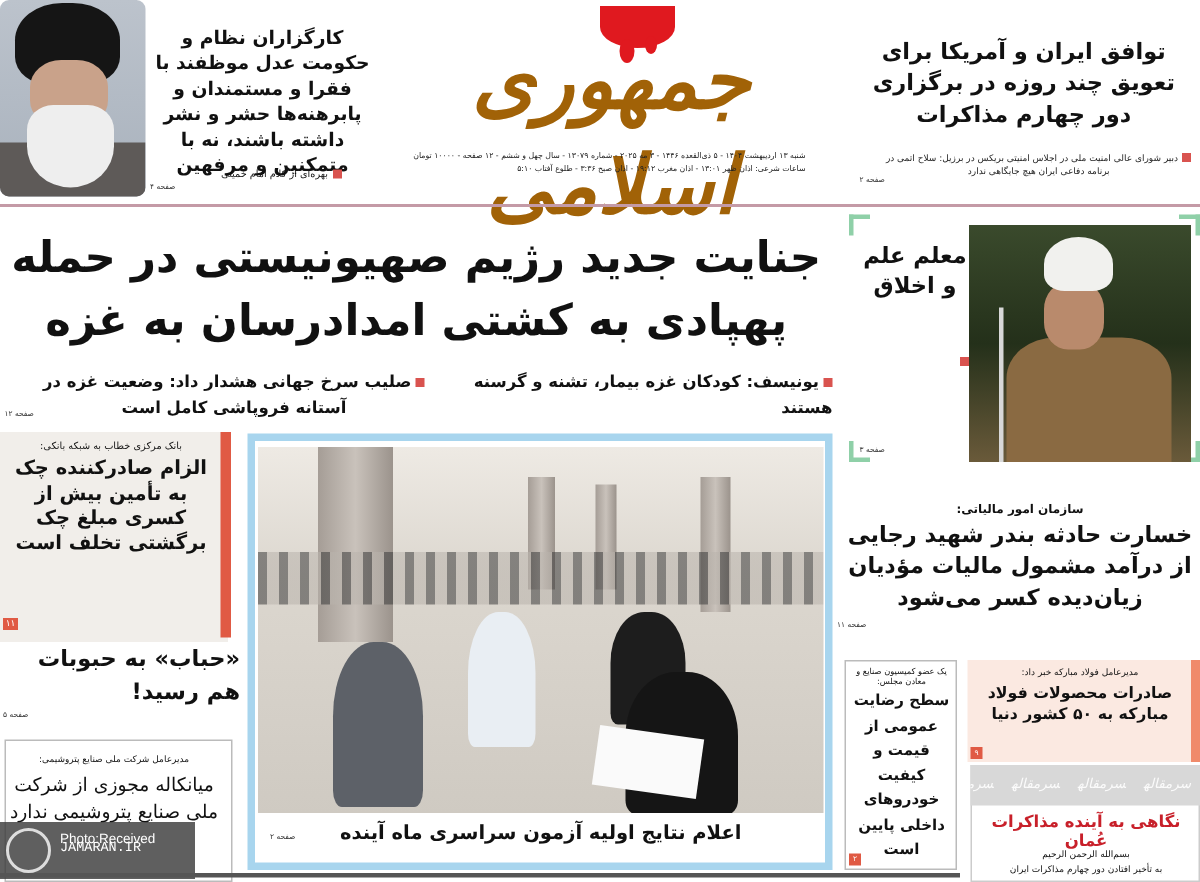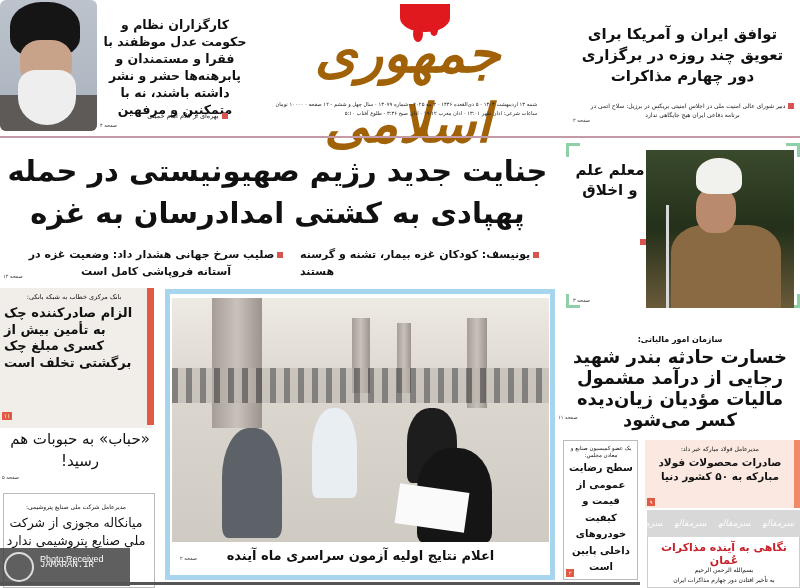--- a/index.html
+++ b/index.html
@@ -30,49 +30,49 @@
   #dateline{left:265px;top:100px;width:272px;font-size:5.2px;line-height:9px;text-align:right;color:#222}
 
   #top-right-head{left:570px;top:24px;width:225px;font-size:15px;line-height:21px;font-weight:bold;text-align:center}
   #top-right-sub{left:590px;top:101px;width:205px;font-size:6px;line-height:9px;text-align:center;color:#222}
   #top-right-pg{left:573px;top:117px}
 
   #rule-top{left:0;top:136px;width:800px;height:2px;background:#c49aa6}
 
   
   #main-headline{left:0;top:150px;width:555px;font-size:29px;line-height:42px;font-weight:900;text-align:center;letter-spacing:-0.5px}
-  #main-sub-1{left:300px;top:246px;width:255px;font-size:11px;line-height:17px;font-weight:bold;text-align:left}
+  #main-sub-1{left:300px;top:246px;width:255px;font-size:11px;line-height:17px;font-weight:bold;text-align:right}
   #main-sub-2{left:25px;top:246px;width:262px;font-size:11px;line-height:17px;font-weight:bold;text-align:center}
   #main-pg{left:3px;top:273px}
 
   
   #motahari-box{left:566px;top:143px;width:234px;height:165px}
   .corner{position:absolute;width:14px;height:14px;border-color:#8fd0a8;border-style:solid}
   #motahari-photo{left:646px;top:150px;width:148px;height:158px;overflow:hidden;
     background:linear-gradient(180deg,#3a4a2c 0%,#24301a 50%,#6a5a3a 100%)}
   #motahari-photo .turban{position:absolute;left:50px;top:8px;width:46px;height:36px;background:#f1f1ee;border-radius:50% 50% 30% 30%}
   #motahari-photo .face{position:absolute;left:50px;top:38px;width:40px;height:45px;background:#b98a6c;border-radius:40%}
   #motahari-photo .robe{position:absolute;left:25px;top:75px;width:110px;height:90px;background:#8a6a42;border-radius:30% 30% 0 0}
   #motahari-photo .mic{position:absolute;left:20px;top:55px;width:3px;height:105px;background:#d8d8d8}
   #motahari-title{left:575px;top:160px;width:70px;font-size:15px;line-height:20px;font-weight:bold;text-align:center}
   #motahari-sub{left:572px;top:235px;width:74px;font-size:9px;line-height:13px;font-weight:bold;text-align:right}
   #motahari-pg{left:573px;top:297px}
 
   
   #tax-kicker{left:600px;top:335px;width:160px;font-size:8px;font-weight:bold;text-align:center}
-  #tax-headline{left:560px;top:346px;width:240px;font-size:18px;line-height:21px;font-weight:bold;text-align:center}
+  #tax-headline{left:560px;top:346px;width:240px;font-size:15px;line-height:21px;font-weight:bold;text-align:center}
   #tax-pg{left:558px;top:414px}
 
   
   #bank-box{left:0;top:288px;width:152px;height:140px;background:#f1eeea}
   #bank-bar{left:147px;top:288px;width:7px;height:137px;background:#e05a44}
   #bank-kicker{left:4px;top:293px;width:140px;font-size:6.5px;text-align:center}
-  #bank-headline{left:4px;top:305px;width:140px;font-size:13px;line-height:16.5px;font-weight:bold;text-align:left}
+  #bank-headline{left:4px;top:305px;width:140px;font-size:13px;line-height:16.5px;font-weight:bold;text-align:center}
   #bank-pg{left:2px;top:412px;width:10px;height:8px;background:#e05a44;color:#fff;font-size:6px;text-align:center;line-height:8px}
-  #bubble-headline{left:0;top:428px;width:160px;font-size:15px;line-height:22px;font-weight:normal;text-align:center}
+  #bubble-headline{left:0;top:428px;width:160px;font-size:15px;line-height:22px;font-weight:bold;}
   #bubble-pg{left:2px;top:474px}
   #petro-box{left:3px;top:493px;width:152px;height:95px;border:1px solid #bbb;background:#fff}
   #petro-kicker{left:6px;top:503px;width:140px;font-size:6px;text-align:center}
   #petro-headline{left:6px;top:514px;width:140px;font-size:12.5px;line-height:18px;font-weight:normal;text-align:center}
   #watermark{left:0;top:548px;width:130px;height:38px;background:rgba(60,60,60,0.82);direction:ltr}
   #watermark .wm-logo{position:absolute;left:4px;top:4px;width:30px;height:30px;border-radius:50%;border:2px solid #ddd}
   #watermark .wm1{position:absolute;left:40px;top:6px;font-size:9px;color:#fff;font-family:"Liberation Sans",sans-serif}
   #watermark .wm2{position:absolute;left:40px;top:12px;font-size:9px;color:#fff;font-family:Liberation Mono, monospace}
 
   

